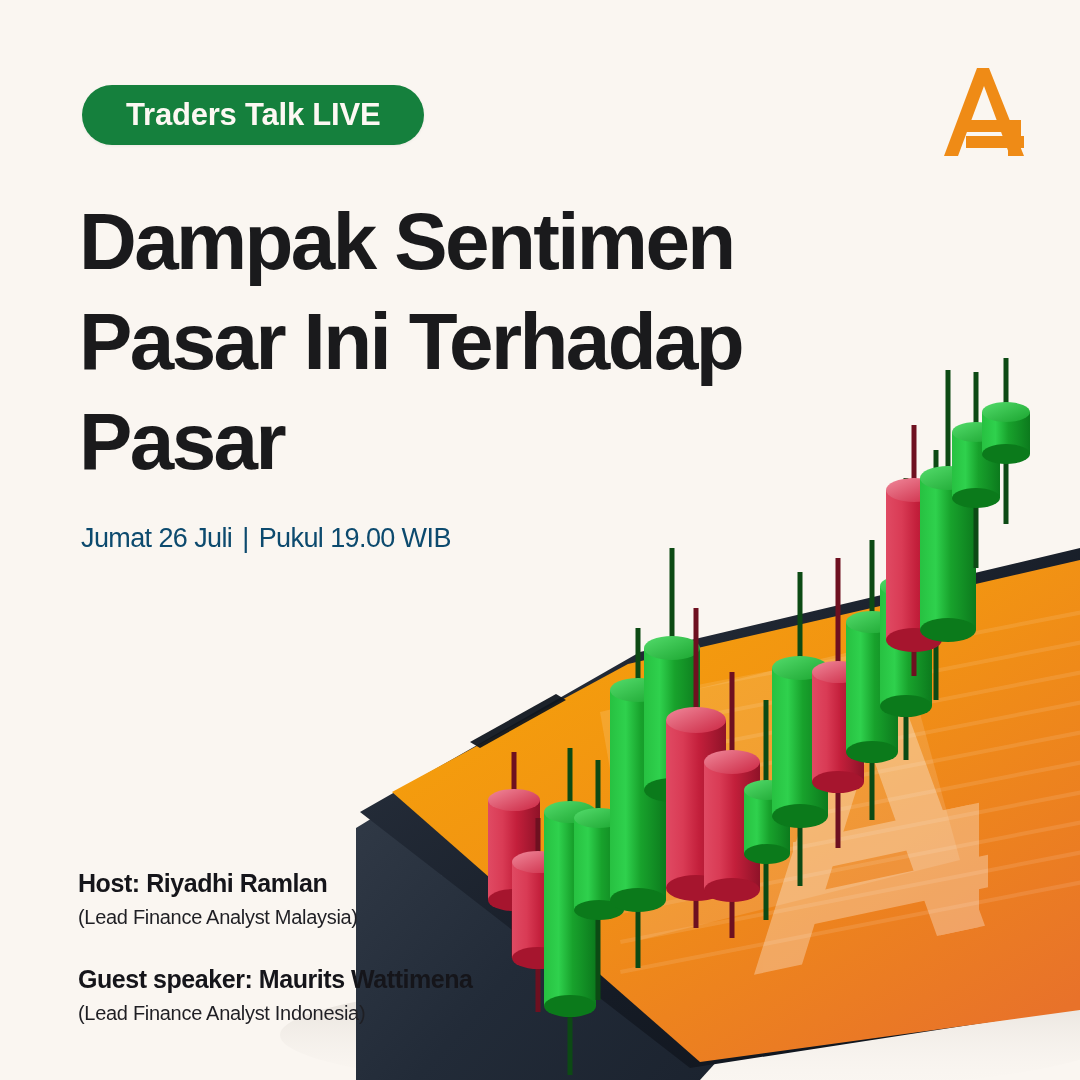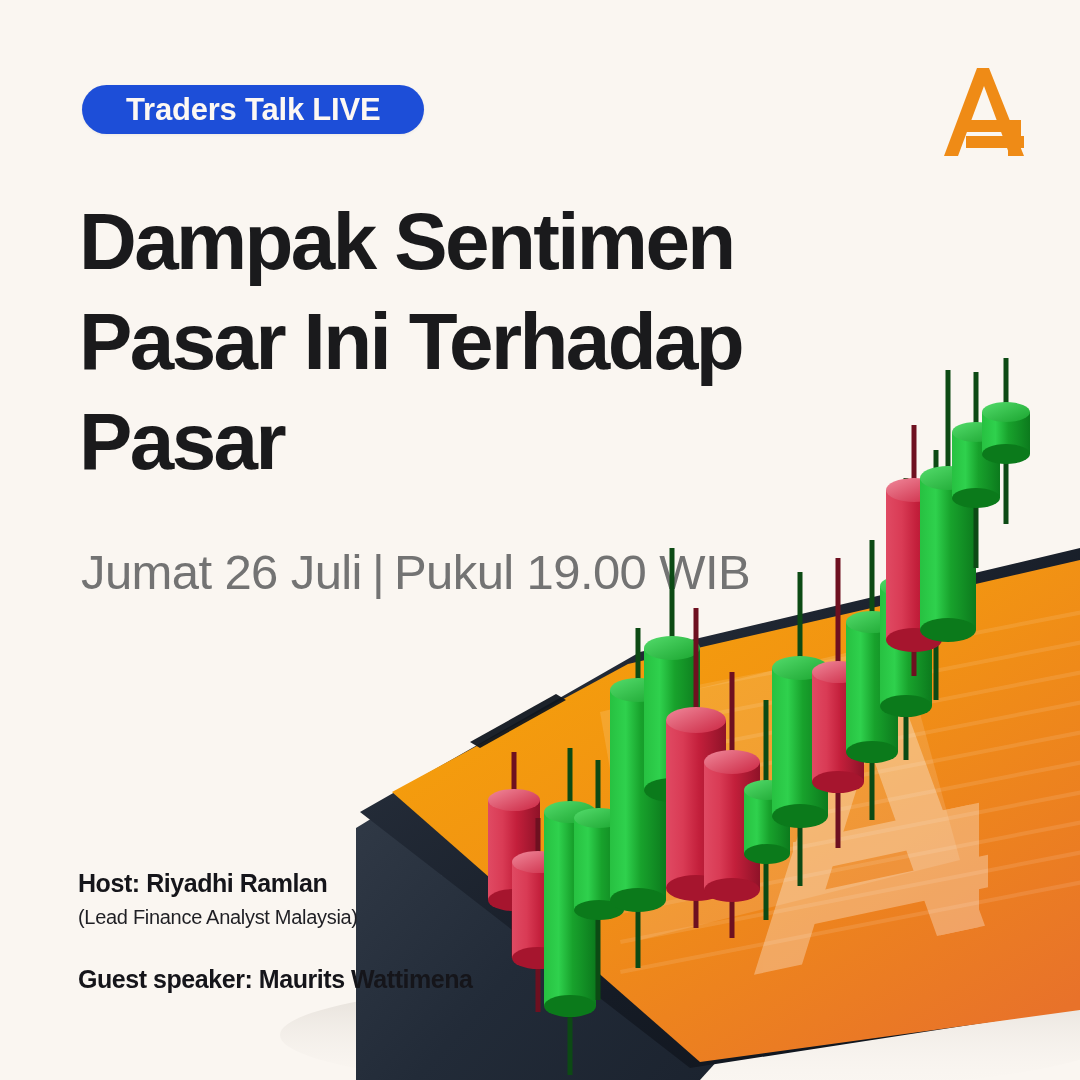--- a/index.html
+++ b/index.html
@@ -18,23 +18,23 @@
 
   
   #brand-logo{
     position:absolute; top:62px; right:48px;
     width:96px; height:100px;
   }
 
   
   #live-badge{
     position:absolute; left:82px; top:85px;
-    height:49px; padding:8px 44px;
+    height:60px; padding:8px 44px;
     display:flex; align-items:center; justify-content:center;
-    background:#1d4ed8;
+    background:#15803d;
     border-radius:40px;
     box-shadow:0 1px 3px rgba(0,0,0,.06);
   }
   #live-badge .txt{
     color:#fdf8f3;
     font-size:31px; font-weight:bold;
     letter-spacing:-0.2px; white-space:nowrap;
   }
 
   
@@ -47,23 +47,23 @@
     color:#1a1a1c;
     font-size:80px;
     font-weight:bold;
     line-height:100px;
     letter-spacing:-2.6px;
     white-space:nowrap;
   }
 
   
   #schedule{
-    position:absolute; left:81px; top:544px;
-    color:#737373;
-    font-size:49px; font-weight:400;
+    position:absolute; left:81px; top:523px;
+    color:#0c4a6e;
+    font-size:27px; font-weight:400;
     letter-spacing:-0.6px; white-space:nowrap;
   }
   #schedule .sep{ padding:0 10px; font-weight:300; }
 
   
   #credits{ position:absolute; left:78px; top:866px; z-index:40; }
   #credits .block{ margin-bottom:28px; }
   #credits .block:last-child{ margin-bottom:12px; }
   #credits .name{
     display:block; color:#15151a;
@@ -340,16 +340,17 @@
     </svg>
   </div>
 
   <div id="credits">
     <div class="block">
       <span class="name">Host: Riyadhi Ramlan</span>
       <span class="role">(Lead Finance Analyst Malaysia)</span>
     </div>
     <div class="block">
       <span class="name">Guest speaker: Maurits Wattimena</span>
+      <span class="role">(Lead Finance Analyst Indonesia)</span>
     </div>
   </div>
 
 </div>
 
 </body></html>

